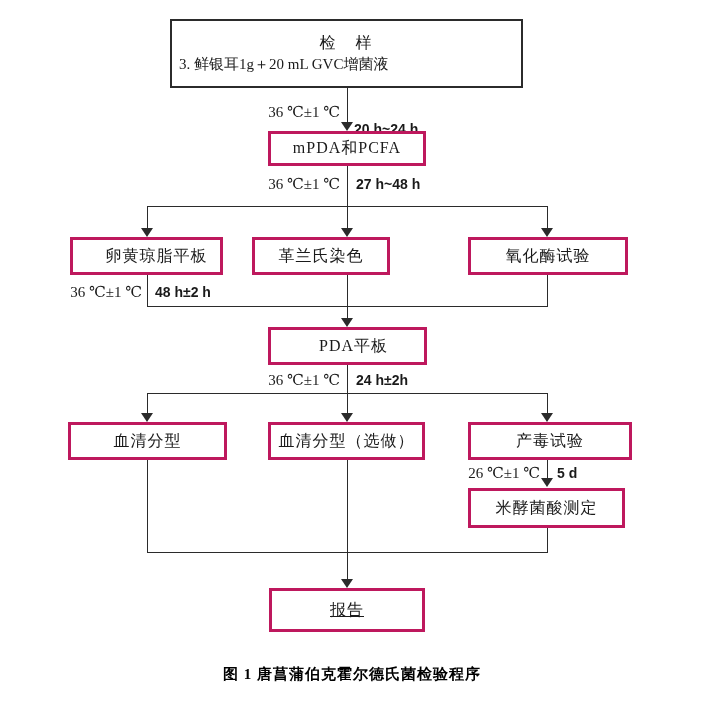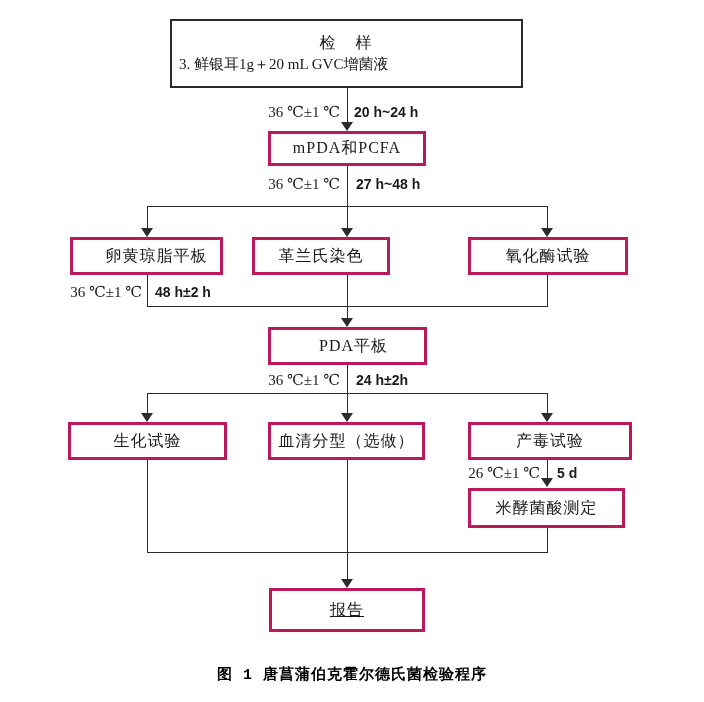--- a/index.html
+++ b/index.html
@@ -29,38 +29,38 @@
   .lbl-temp{
     position:absolute;font-size:15px;text-align:right;white-space:nowrap;
     font-family:"Liberation Serif","DejaVu Serif",serif;
   }
   .lbl-time{
     position:absolute;font-size:14px;font-weight:bold;white-space:nowrap;
     font-family:"Liberation Sans","DejaVu Sans",sans-serif;
   }
   .caption{
     position:absolute;left:0;width:704px;text-align:center;
-    font-family:Liberation Mono, monospace;
+    font-family:Liberation Serif, serif;
     font-weight:bold;font-size:15px;color:#000;letter-spacing:1px;
   }
 </style>
 </head>
 <body>
 
 <div class="canvas">
 
   <div class="samplebox" style="left:170px;top:19px;width:353px;height:69px;">
     <div class="title">检　样</div>
     <div class="item">3. 鲜银耳1g＋20 mL GVC增菌液</div>
   </div>
 
   <div class="vline" style="left:347px;top:88px;height:35px;"></div>
   <div class="arrow" style="left:341px;top:122px;"></div>
   <div class="lbl-temp" style="left:200px;top:103px;width:140px;">36 ℃±1 ℃</div>
-  <div class="lbl-time" style="left:354px;top:104px;text-align:center;">20 h~24 h</div>
+  <div class="lbl-time" style="left:354px;top:121px;text-align:center;">20 h~24 h</div>
 
   <div class="box" style="left:268px;top:131px;width:158px;height:35px;">
     <span>mPDA和PCFA</span>
   </div>
 
   <div class="vline" style="left:347px;top:166px;height:40px;"></div>
   <div class="lbl-temp" style="left:200px;top:175px;width:140px;">36 ℃±1 ℃</div>
   <div class="lbl-time" style="left:356px;top:176px;">27 h~48 h</div>
 
   <div class="hline" style="left:147px;top:206px;width:401px;"></div>
@@ -99,21 +99,21 @@
 
   <div class="hline" style="left:147px;top:393px;width:401px;"></div>
   <div class="vline" style="left:147px;top:393px;height:21px;"></div>
   <div class="vline" style="left:347px;top:393px;height:21px;"></div>
   <div class="vline" style="left:547px;top:393px;height:21px;"></div>
   <div class="arrow" style="left:141px;top:413px;"></div>
   <div class="arrow" style="left:341px;top:413px;"></div>
   <div class="arrow" style="left:541px;top:413px;"></div>
 
   <div class="box" style="left:68px;top:422px;width:159px;height:38px;">
-    <span>生化试验</span>
+    <span>血清分型</span>
   </div>
   <div class="box" style="left:268px;top:422px;width:157px;height:38px;">
     <span>血清分型（选做）</span>
   </div>
   <div class="box" style="left:468px;top:422px;width:164px;height:38px;">
     <span>产毒试验</span>
   </div>
 
   <div class="vline" style="left:547px;top:460px;height:19px;"></div>
   <div class="arrow" style="left:541px;top:478px;"></div>

